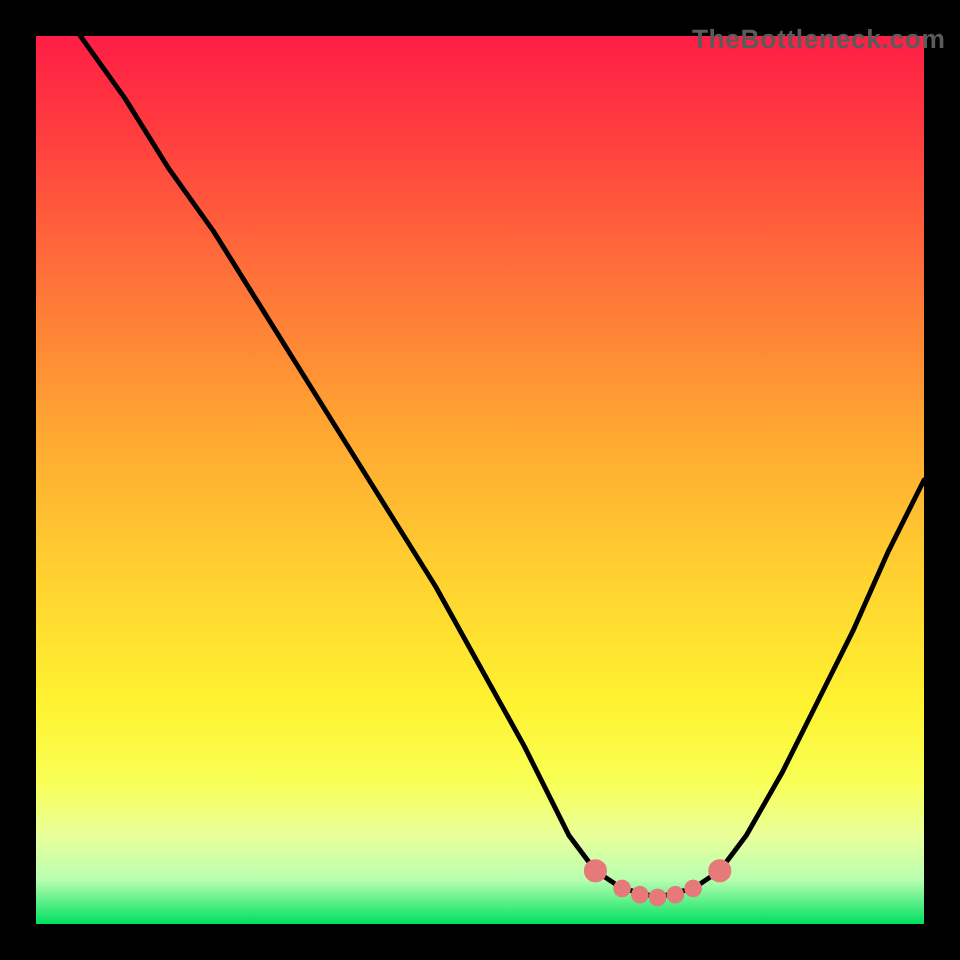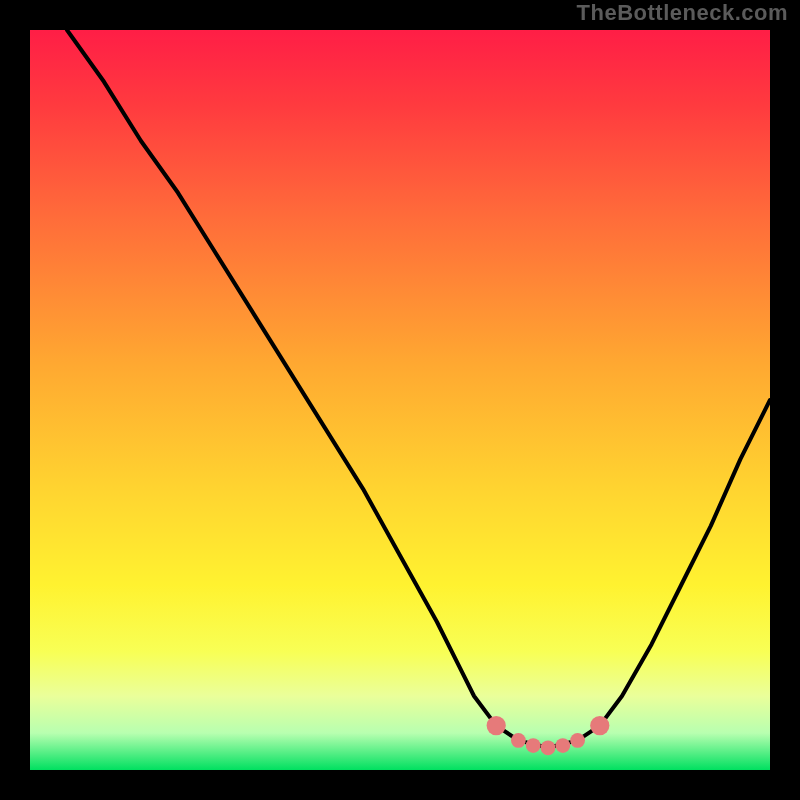--- a/index.html
+++ b/index.html
@@ -12,21 +12,21 @@
     overflow: hidden;
   }
   .frame {
     position: relative;
     width: 800px;
     height: 800px;
     background: #000;
   }
   .watermark {
     position: absolute;
-    top: 0;
+    top: 20px;
     right: 12px;
     color: #5b5b5b;
     font-size: 22px;
     font-weight: bold;
     letter-spacing: 0.5px;
     z-index: 5;
   }
   .plot {
     position: absolute;
     left: 30px;

